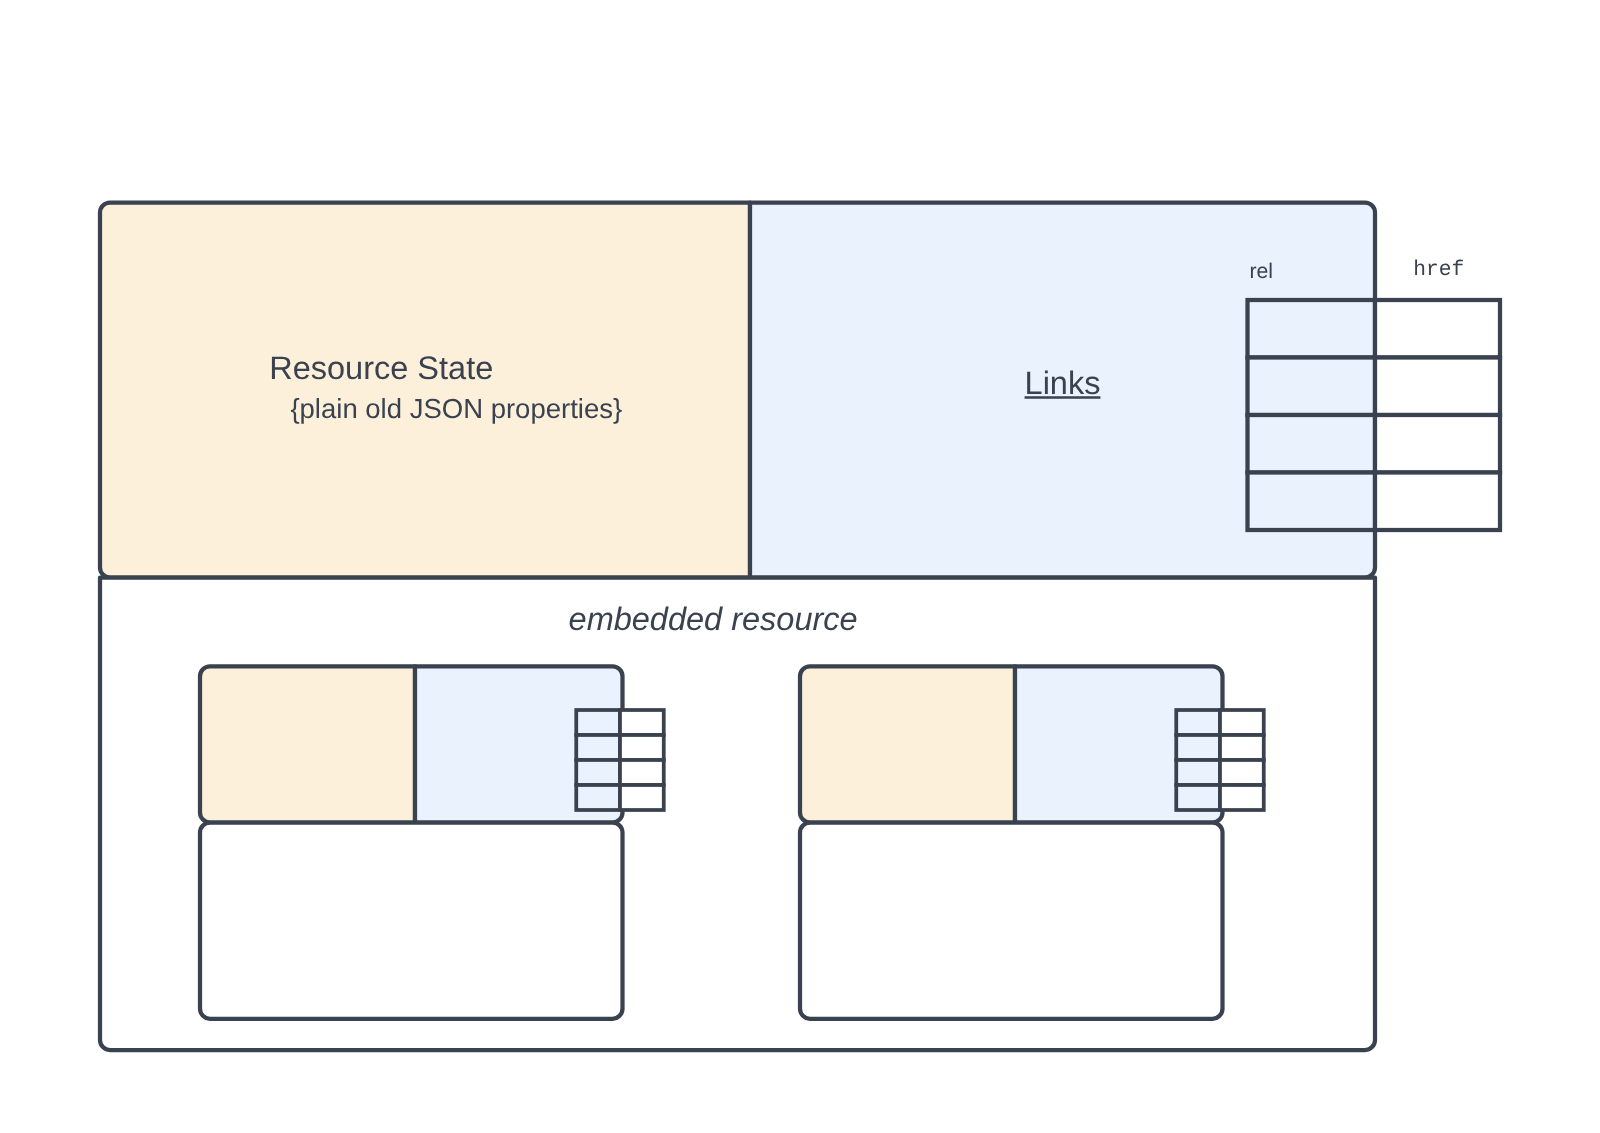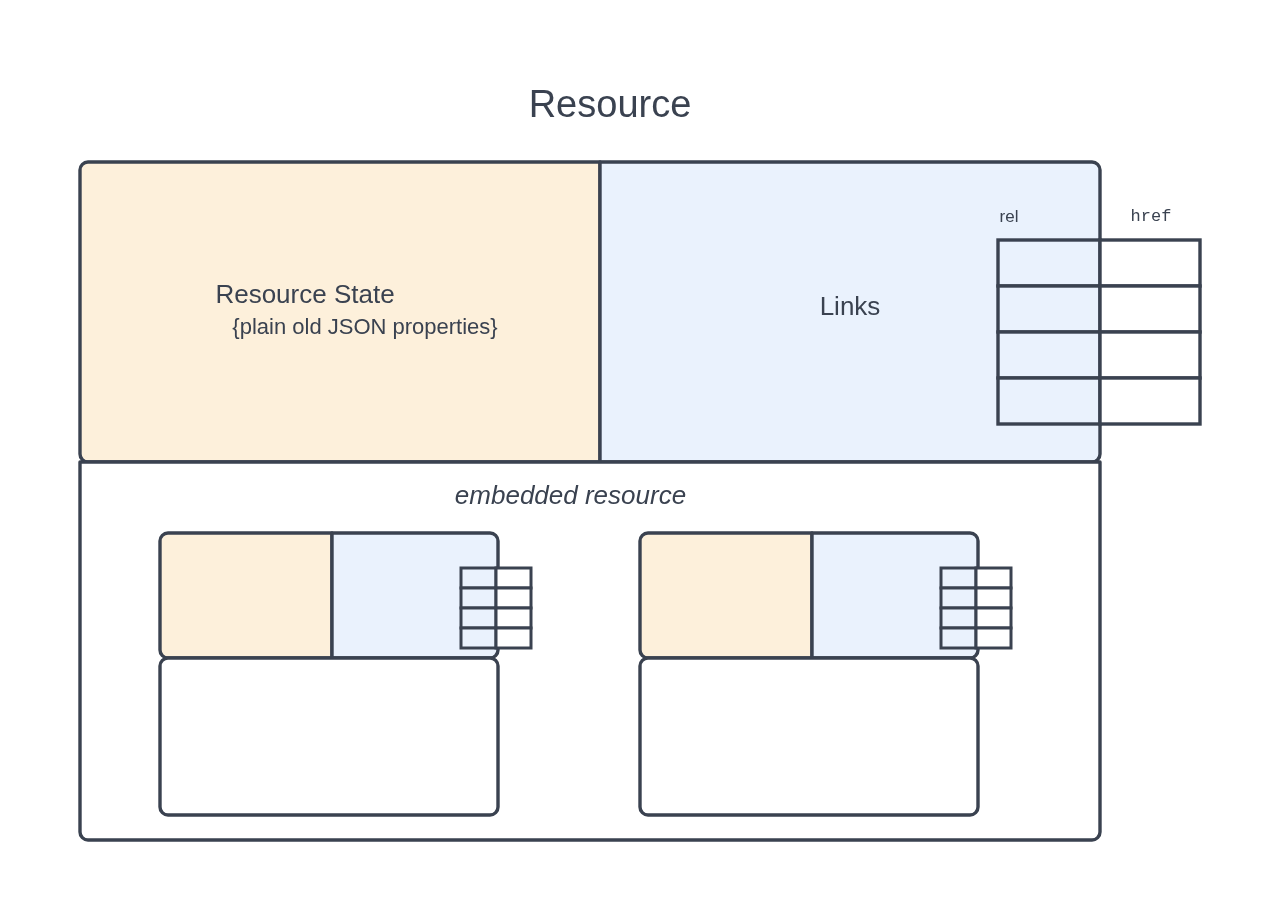--- a/index.html
+++ b/index.html
@@ -50,20 +50,21 @@
     top: 315px;
     width: 514px;
     font-size: 22px;
     margin-left: 25px;
   }
   #links-title {
     left: 603px;
     top: 292px;
     width: 494px;
     font-size: 26px;
+    text-decoration: underline;
   }
   #embedded-title {
     left: 83px;
     top: 481px;
     width: 975px;
     font-size: 26px;
     font-style: italic;
   }
   #links-col-rel {
     left: 958px;
@@ -147,21 +148,20 @@
         <rect x="976" y="588" width="35" height="20" fill="#ffffff" stroke="#3a4250" stroke-width="3"></rect>
         <rect x="976" y="608" width="35" height="20" fill="#ffffff" stroke="#3a4250" stroke-width="3"></rect>
         <rect x="976" y="628" width="35" height="20" fill="#ffffff" stroke="#3a4250" stroke-width="3"></rect>
       </g>
 
       <rect x="640" y="658" width="338" height="157" rx="8" ry="8" fill="#ffffff" stroke="#3a4250" stroke-width="3.4"></rect>
     </g>
 
   </svg>
 
-  <div class="lbl" id="title-text">Resource</div>
 
   <div class="lbl" id="resource-state-title">Resource State</div>
 
   <div class="lbl" id="resource-state-subtitle">{plain old JSON properties}</div>
 
   <div class="lbl" id="links-title">Links</div>
 
   <div class="lbl" id="links-col-rel">rel</div>
 
   <div class="lbl" id="links-col-href">href</div>

